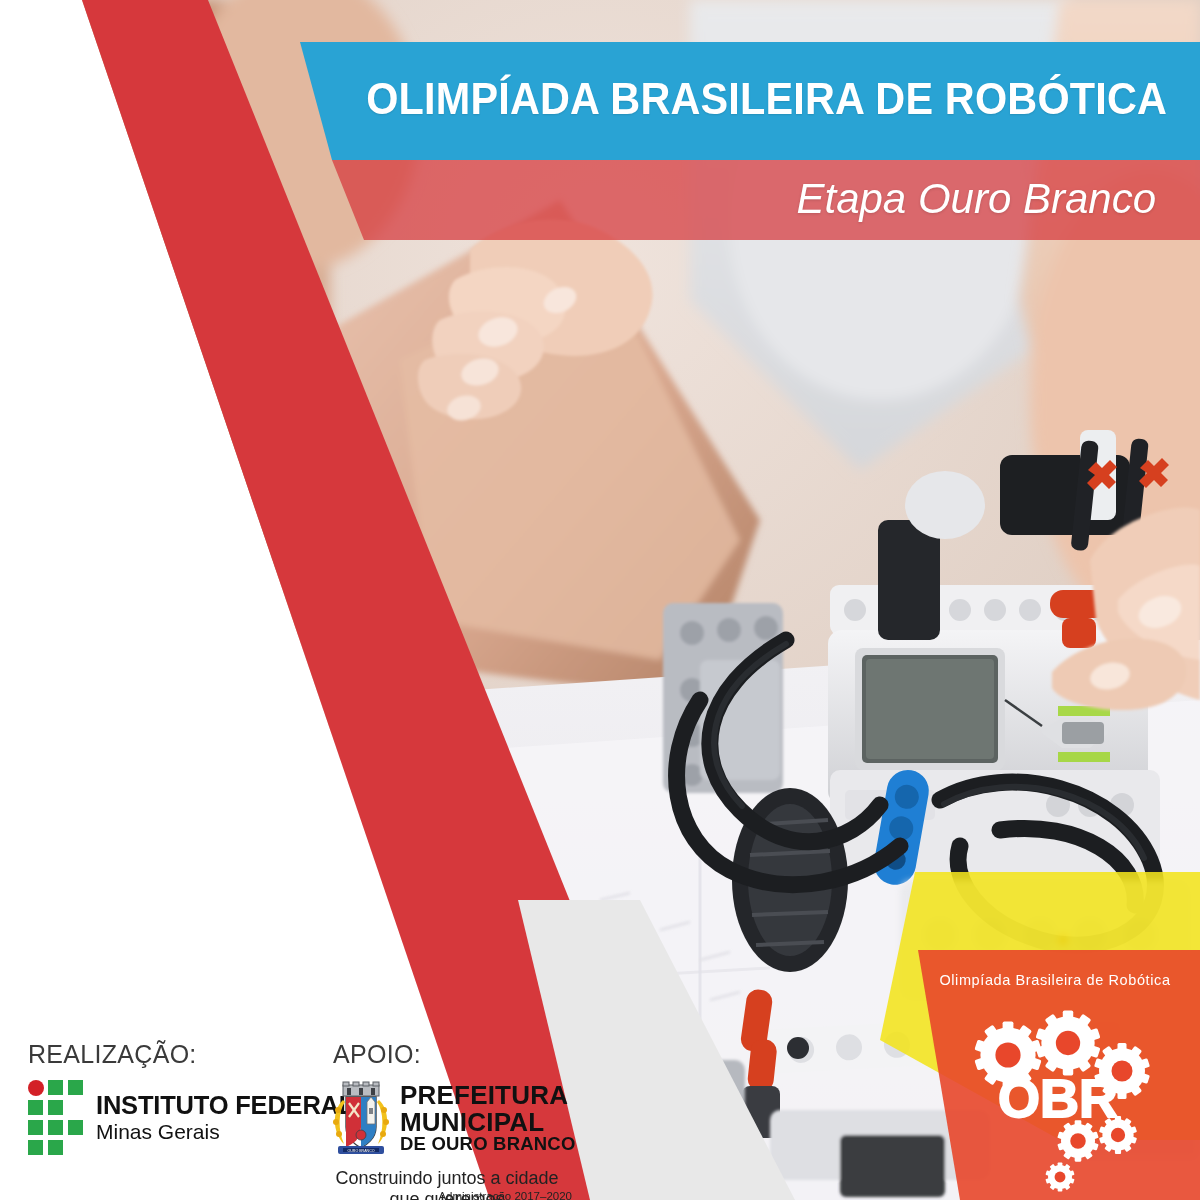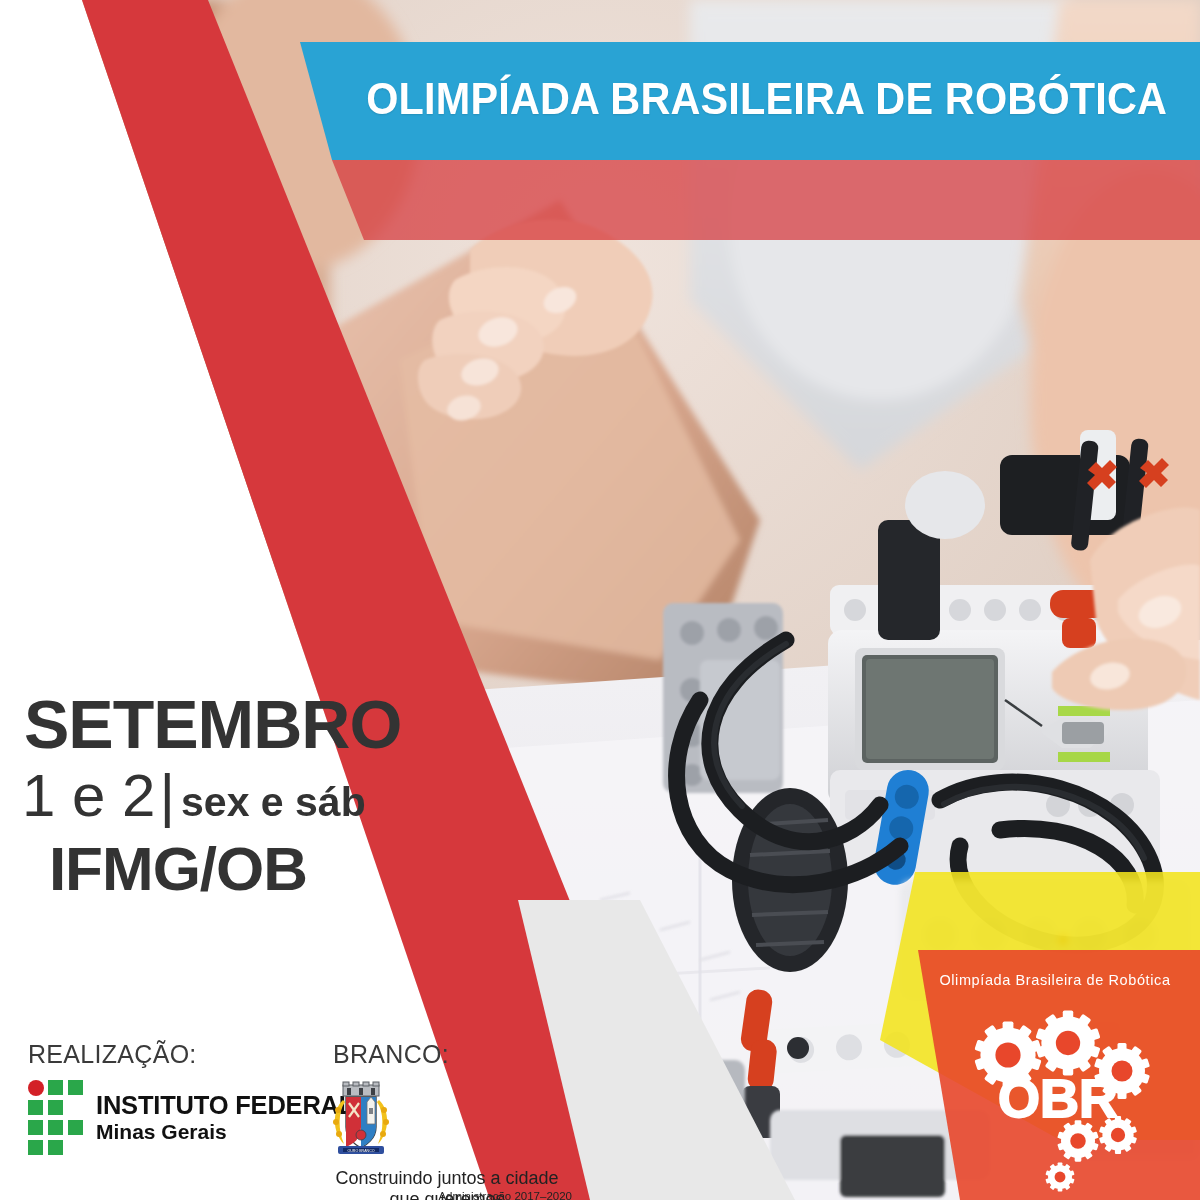--- a/index.html
+++ b/index.html
@@ -48,21 +48,21 @@
   .footer{position:absolute;left:0;top:1030px;width:600px;height:170px;margin-top:10px;}
   .blk{position:absolute;}
   .blk-label{font-size:25px;color:#3a3a3a;letter-spacing:.3px;}
 
   .ifmg{position:absolute;left:28px;top:40px;display:flex;align-items:center;gap:12px;}
   .ifmg-grid{position:relative;width:56px;height:74px;}
   .sq{position:absolute;width:15px;height:15px;background:#2aa74a;}
   .dot{position:absolute;width:16px;height:16px;border-radius:50%;background:#d32027;}
   .ifmg-txt{line-height:1.12;color:#111;}
   .ifmg-txt .l1{font-size:25.5px;font-weight:bold;letter-spacing:-.2px;}
-  .ifmg-txt .l2{font-size:21px;font-weight:700;}
+  .ifmg-txt .l2{font-size:21px;font-weight:400;}
   .ifmg-txt .l3{font-size:21px;font-weight:400;}
 
   .pref{position:absolute;left:330px;top:40px;display:flex;align-items:flex-start;gap:8px;}
   .crest{width:62px;height:80px;flex:0 0 62px;}
   .pref-txt{line-height:1.02;color:#111;padding-top:2px;}
   .pref-txt .p1{font-size:26px;font-weight:bold;letter-spacing:.2px;}
   .pref-txt .p2{font-size:26px;font-weight:bold;letter-spacing:.2px;}
   .pref-txt .p3{font-size:18.5px;font-weight:bold;letter-spacing:.2px;}
   .pref-slogan{position:absolute;left:322px;top:128px;width:250px;text-align:center;
                font-size:18px;color:#222;}
@@ -334,30 +334,22 @@
     <polygon points="300,42 1200,42 1200,160 332,160" fill="#29A3D4"></polygon>
 
     <polygon points="332,160 1200,160 1200,240 364,240" fill="#D6383C" opacity="0.72"></polygon>
 
     <polygon points="915,872 1200,872 1200,1140 1060,1140 880,1040" fill="#F2E41C" opacity="0.88"></polygon>
 
     <polygon points="918,950 1200,950 1200,1200 960,1200" fill="#E8472B" opacity="0.90"></polygon>
   </svg>
 
   <div class="title-band-text">OLIMPÍADA BRASILEIRA DE ROBÓTICA</div>
-
-  <div class="date-block">
-    <div class="d-month">SETEMBRO</div>
-    <div class="d-days">
-      <span class="num">1 e 2</span>
-      <span class="bar">|</span>
-      <span class="dow">sex e sáb</span>
-    </div>
-    <div class="d-place">IFMG/OB</div>
-  </div>
+  <div class="sub-band-text">Etapa Ouro Branco</div>
+
 
   <div class="footer">
 
     <div class="blk" style="left:28px;top:0px;">
       <div class="blk-label">REALIZAÇÃO:</div>
     </div>
     <div class="ifmg">
       <div class="ifmg-grid">
         <span class="dot" style="left:0px;top:0px;"></span>
         <span class="sq" style="left:20px;top:0px;"></span>
@@ -370,21 +362,21 @@
         <span class="sq" style="left:0px;top:60px;"></span>
         <span class="sq" style="left:20px;top:60px;"></span>
       </div>
       <div class="ifmg-txt">
         <div class="l1">INSTITUTO FEDERAL</div>
         <div class="l2">Minas Gerais</div>
       </div>
     </div>
 
     <div class="blk" style="left:333px;top:0px;">
-      <div class="blk-label">BRANCO:</div>
+      <div class="blk-label">APOIO:</div>
     </div>
     <div class="pref">
       <svg class="crest" viewBox="0 0 62 80">
 
         <g fill="#b9bcc1" stroke="#5d6166" stroke-width="1">
           <rect x="13" y="5" width="36" height="11"></rect>
           <rect x="13" y="2" width="6" height="4"></rect>
             <rect x="23" y="2" width="6" height="4"></rect>
           <rect x="33" y="2" width="6" height="4"></rect>
             <rect x="43" y="2" width="6" height="4"></rect>
@@ -411,20 +403,25 @@
 
         <path d="M37,22 l4,-5 l4,5 v22 h-8 z" fill="#f3f2ee" stroke="#6d7176" stroke-width=".8"></path>
         <rect x="39" y="28" width="4" height="6" fill="#7d8187"></rect>
 
         <circle cx="31" cy="55" r="5" fill="#d03038" stroke="#3d4045" stroke-width=".8"></circle>
 
         <rect x="8" y="66" width="46" height="8" rx="2" fill="#2f4f9e"></rect>
         <rect x="13" y="68" width="36" height="4" fill="#122a66"></rect>
         <text x="31" y="71.6" font-size="3.6" fill="#ffffff" text-anchor="middle" font-family="Liberation Sans, sans-serif">OURO BRANCO</text>
       </svg>
+      <div class="pref-txt">
+        <div class="p1">PREFEITURA</div>
+        <div class="p2">MUNICIPAL</div>
+        <div class="p3">DE OURO BRANCO</div>
+      </div>
     </div>
     <div class="pref-slogan">Construindo juntos a cidade que queremos</div>
     <div class="pref-admin">Administração 2017–2020</div>
   </div>
 
   <div class="obr-label">Olimpíada Brasileira de Robótica</div>
 
   <svg class="obr-gears" viewBox="0 0 210 200">
     <defs>
 

